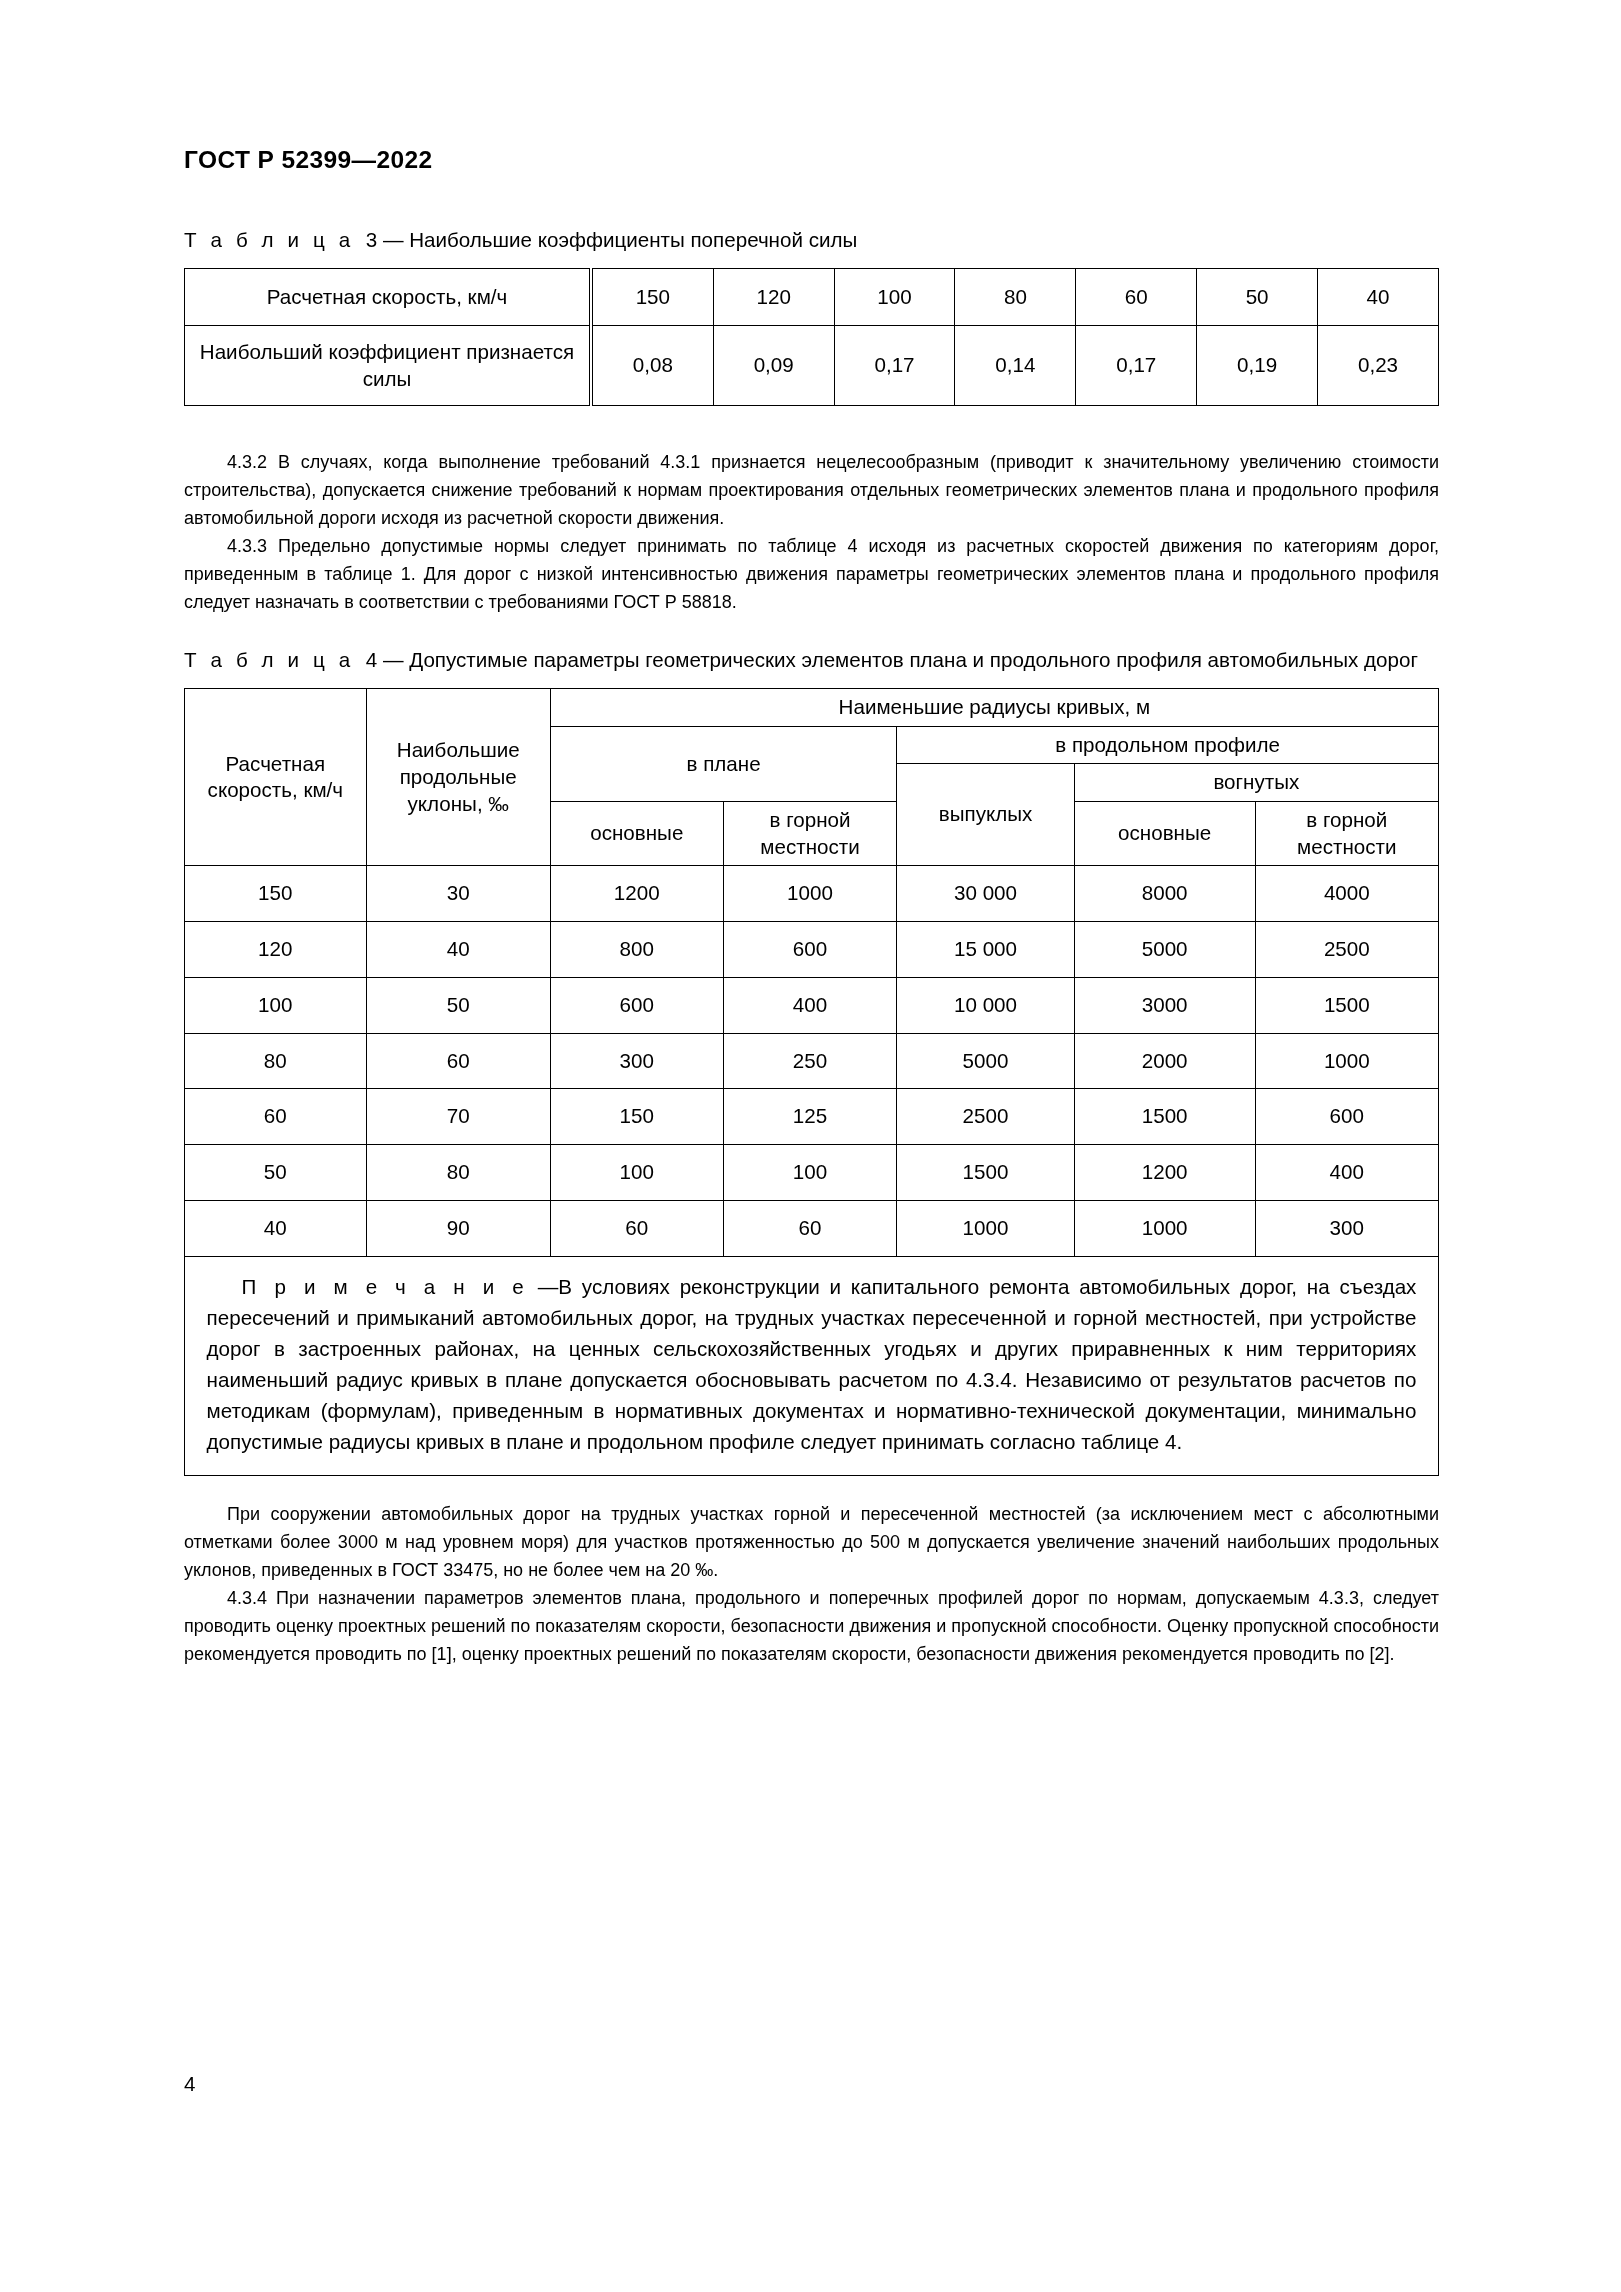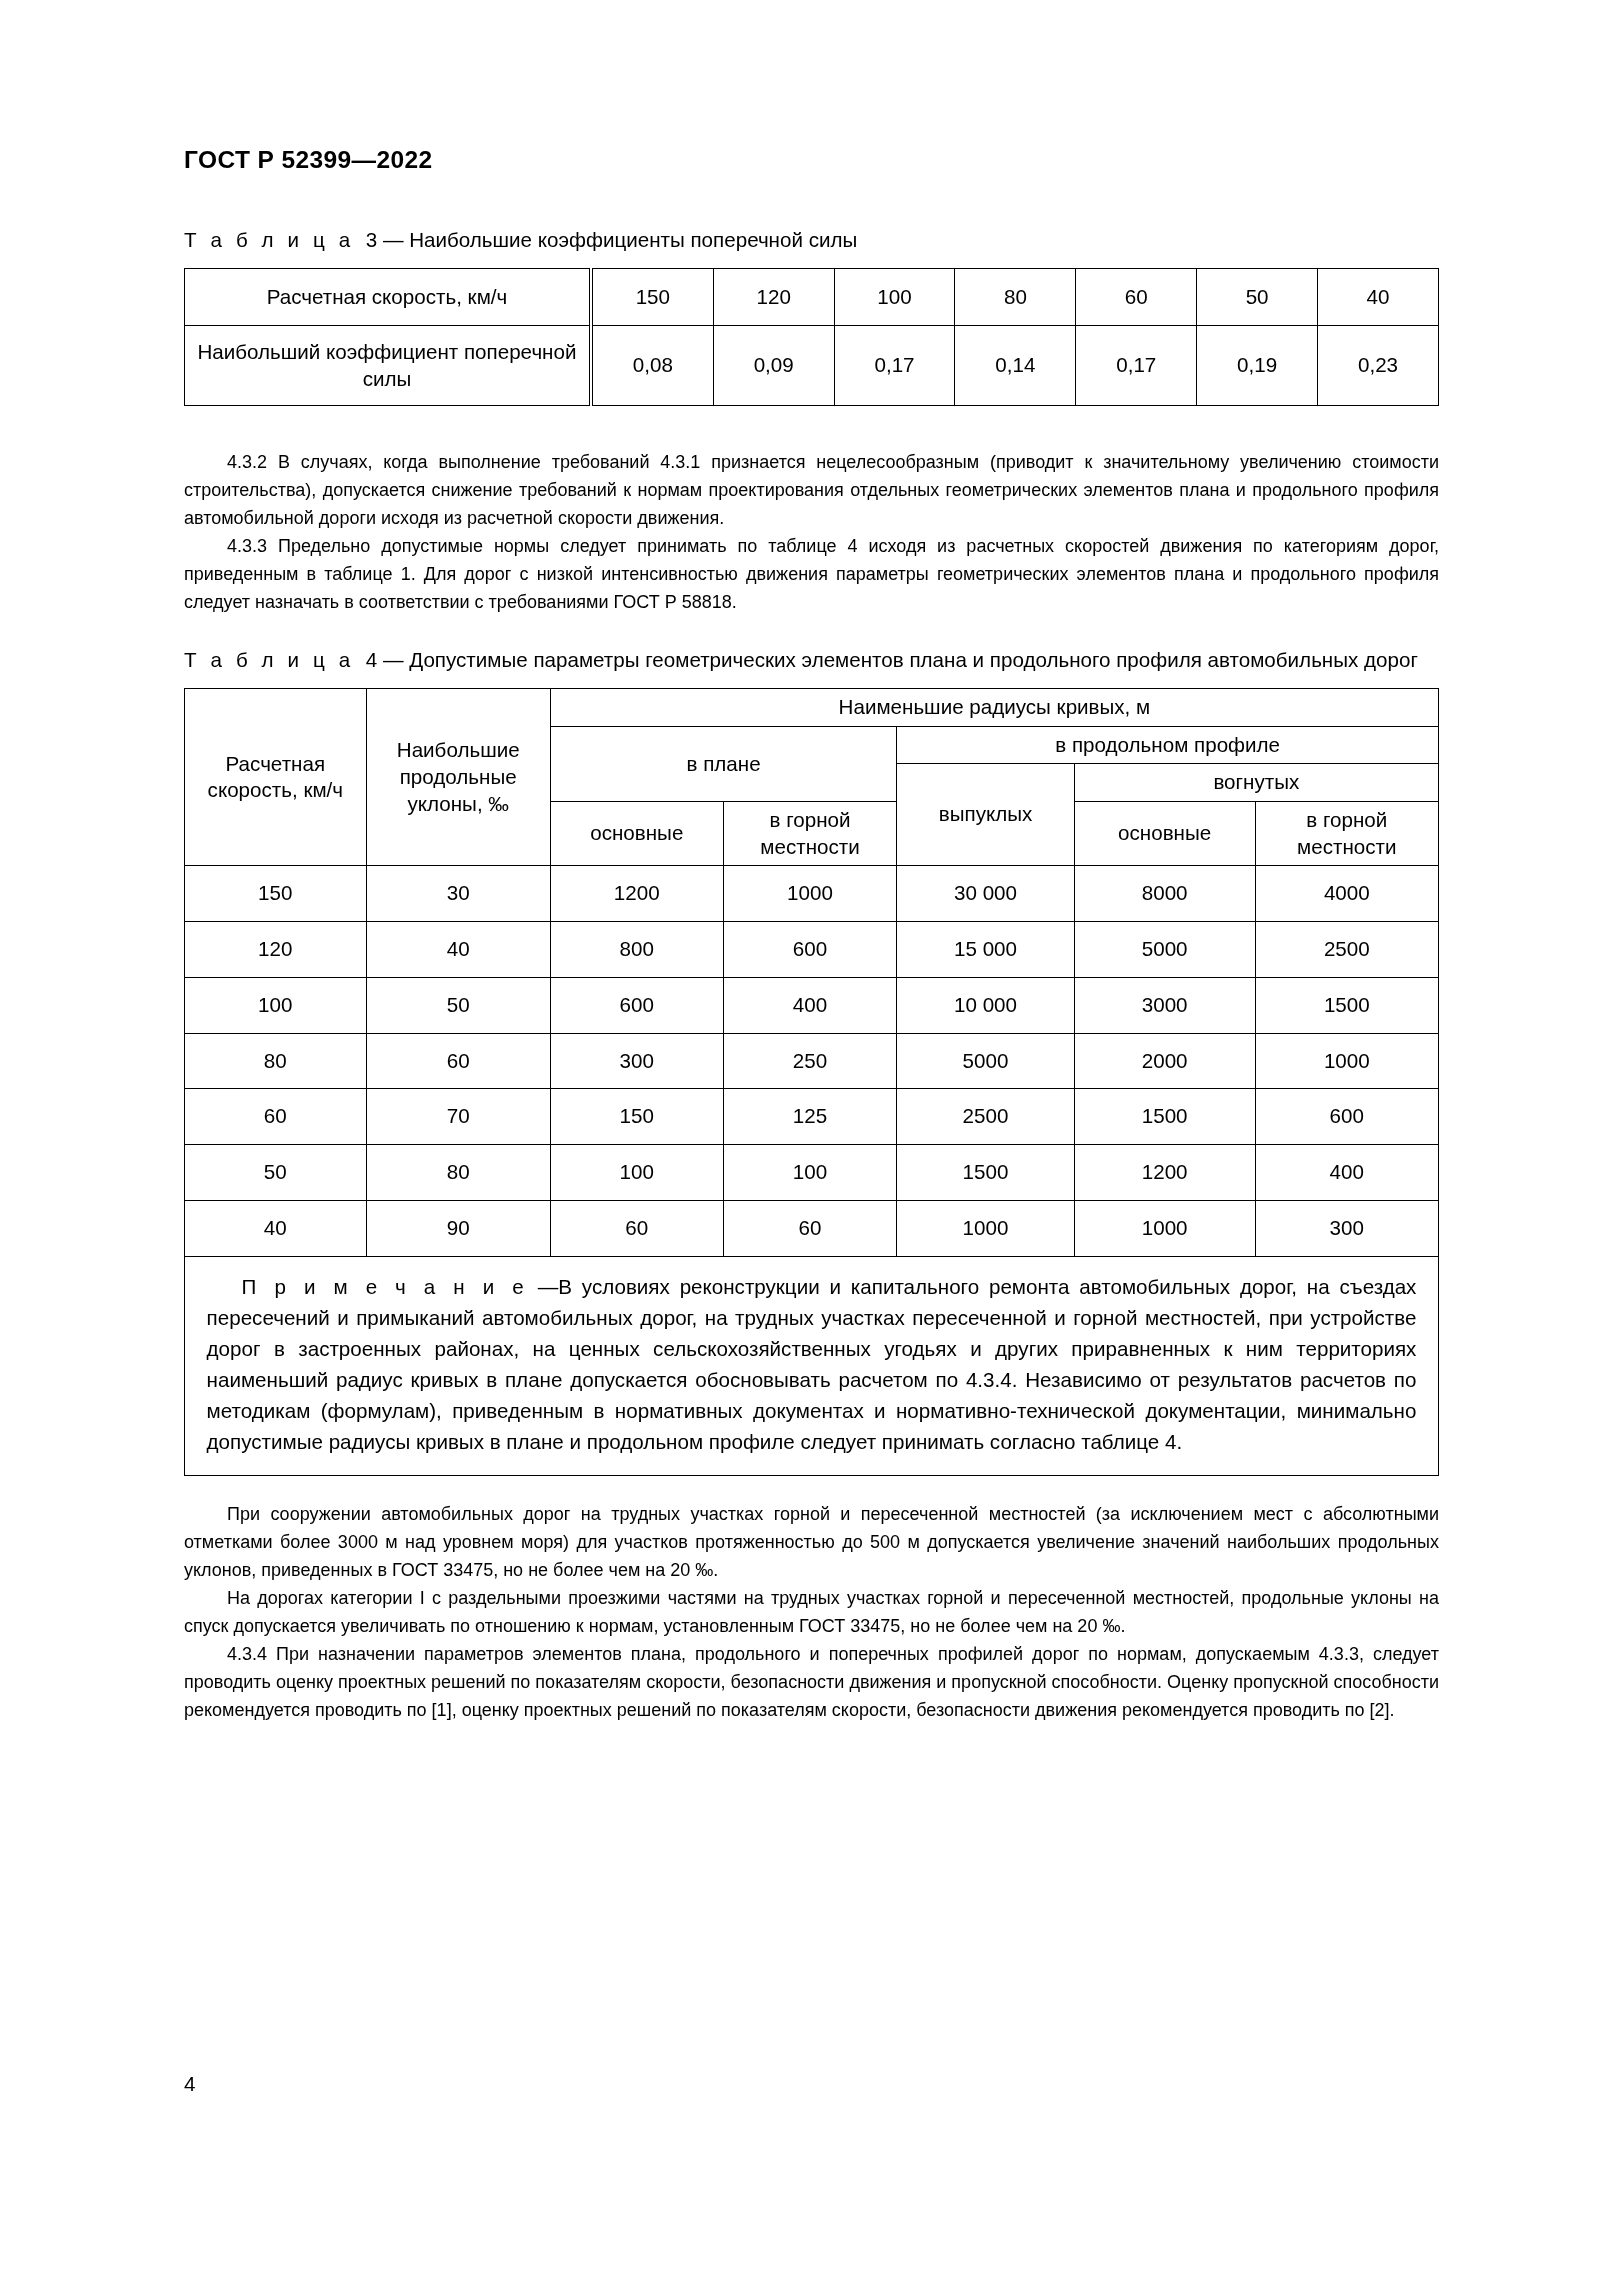--- a/index.html
+++ b/index.html
@@ -165,21 +165,21 @@
           <td class="label-cell dbl-right">Расчетная скорость, км/ч</td>
           <td class="val">150</td>
           <td class="val">120</td>
           <td class="val">100</td>
           <td class="val">80</td>
           <td class="val">60</td>
           <td class="val">50</td>
           <td class="val">40</td>
         </tr>
         <tr class="r2">
-          <td class="label-cell dbl-right">Наибольший коэффициент поперечной силы</td>
+          <td class="label-cell dbl-right">Наибольший коэффициент признается силы</td>
           <td class="val">0,08</td>
           <td class="val">0,09</td>
           <td class="val">0,17</td>
           <td class="val">0,14</td>
           <td class="val">0,17</td>
           <td class="val">0,19</td>
           <td class="val">0,23</td>
         </tr>
       </tbody>
     </table>
@@ -282,21 +282,20 @@
         </tr>
 
         <tr>
           <td class="note-cell" colspan="7"><span class="note-indent"></span><span class="sp-word">П р и м е ч а н и е</span><span>&nbsp;</span><span>—</span><span>В  условиях реконструкции и капитального ремонта автомобильных дорог, на съездах пересечений и примыканий автомобильных дорог, на трудных участках пересеченной и горной местностей, при устройстве дорог в застроенных районах, на ценных сельскохозяйственных угодьях и других приравненных к ним территориях наименьший радиус кривых в плане допускается обосновывать расчетом по 4.3.4. Независимо от результатов расчетов по методикам (формулам), приведенным в нормативных документах и нормативно-технической документации, минимально допустимые радиусы кривых в плане и продольном профиле следует принимать согласно таблице 4.</span></td>
         </tr>
       </tbody>
     </table>
 
     <div class="body-text">
       <p class="para">При сооружении автомобильных дорог на трудных участках горной и пересеченной местностей (за исключением мест с абсолютными отметками более 3000 м над уровнем моря) для участков протяженностью до 500 м допускается увеличение значений наибольших продольных уклонов, приведенных в ГОСТ 33475, но не более чем на 20 ‰.</p>
-      <p class="para">На дорогах категории I с раздельными проезжими частями на трудных участках горной и пересеченной местностей, продольные уклоны на спуск допускается увеличивать по отношению к нормам, установленным ГОСТ 33475, но не более чем на 20 ‰.</p>
       <p class="para">4.3.4 При назначении параметров элементов плана, продольного и поперечных профилей дорог по нормам, допускаемым 4.3.3, следует проводить оценку проектных решений по показателям скорости, безопасности движения и пропускной способности. Оценку пропускной способности рекомендуется проводить по [1], оценку проектных решений по показателям скорости, безопасности движения рекомендуется проводить по [2].</p>
     </div>
 
   </div>
 
   <div class="page-number">4</div>
 </div>
 
 
 </body></html>

